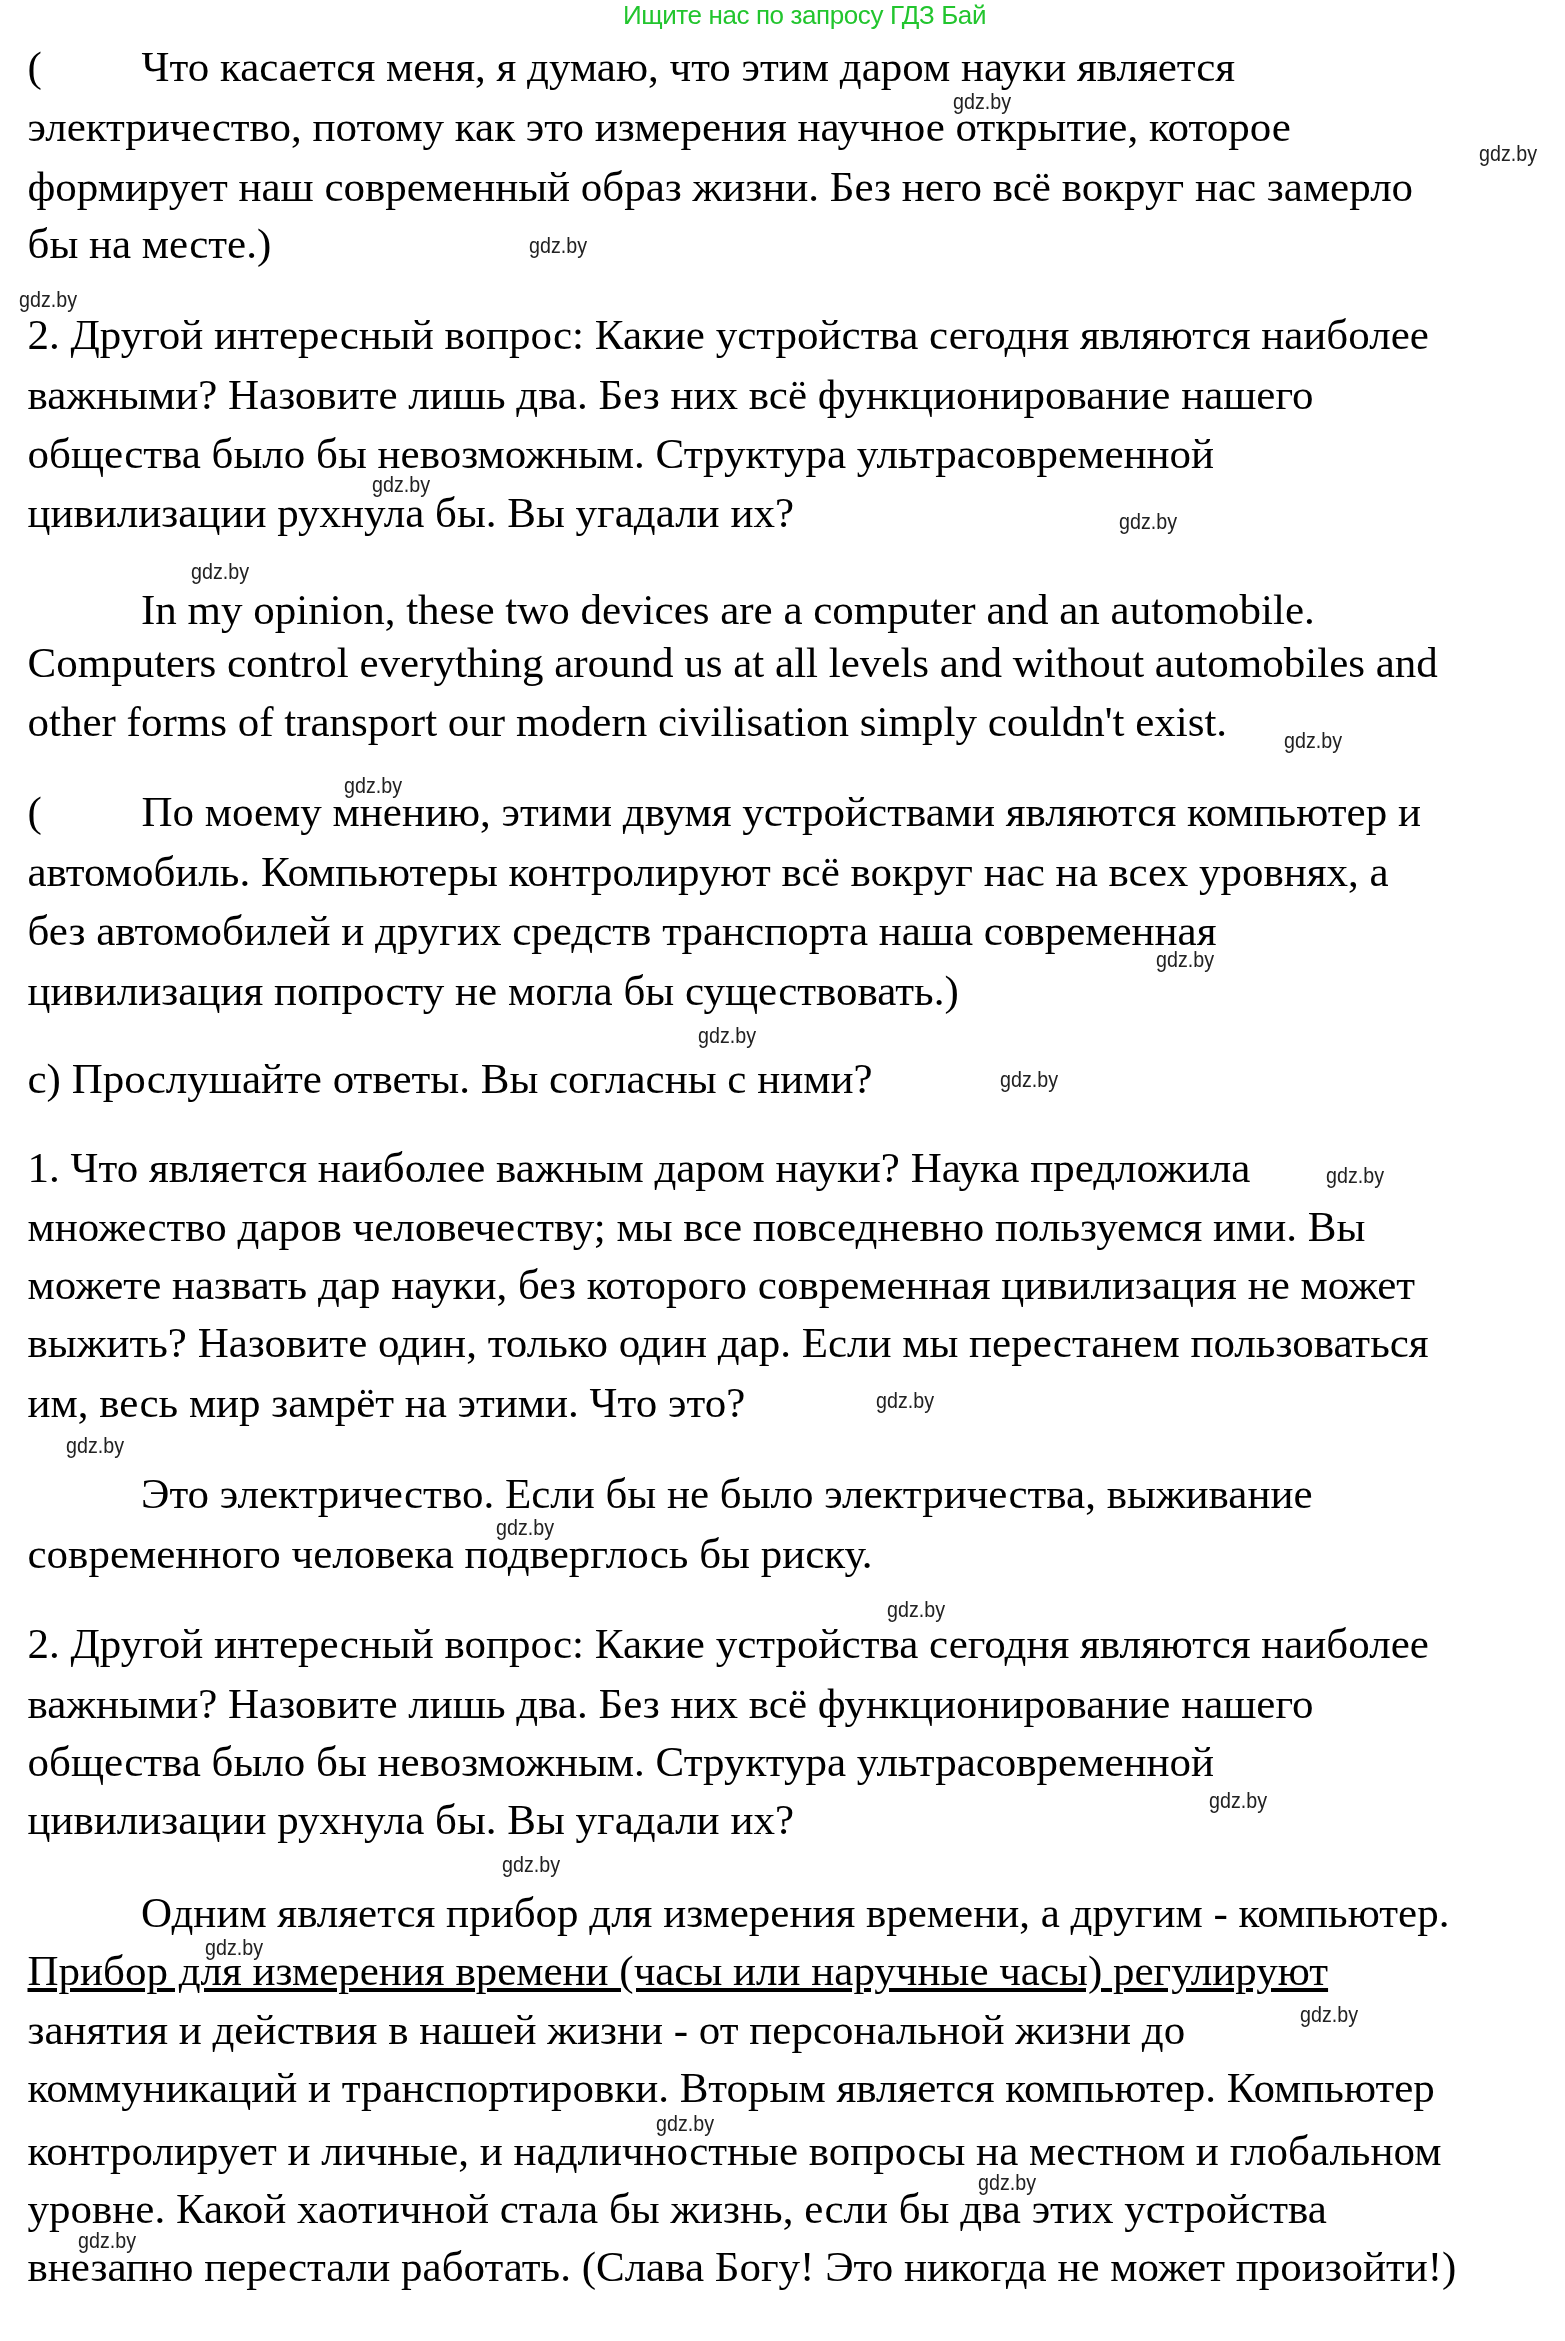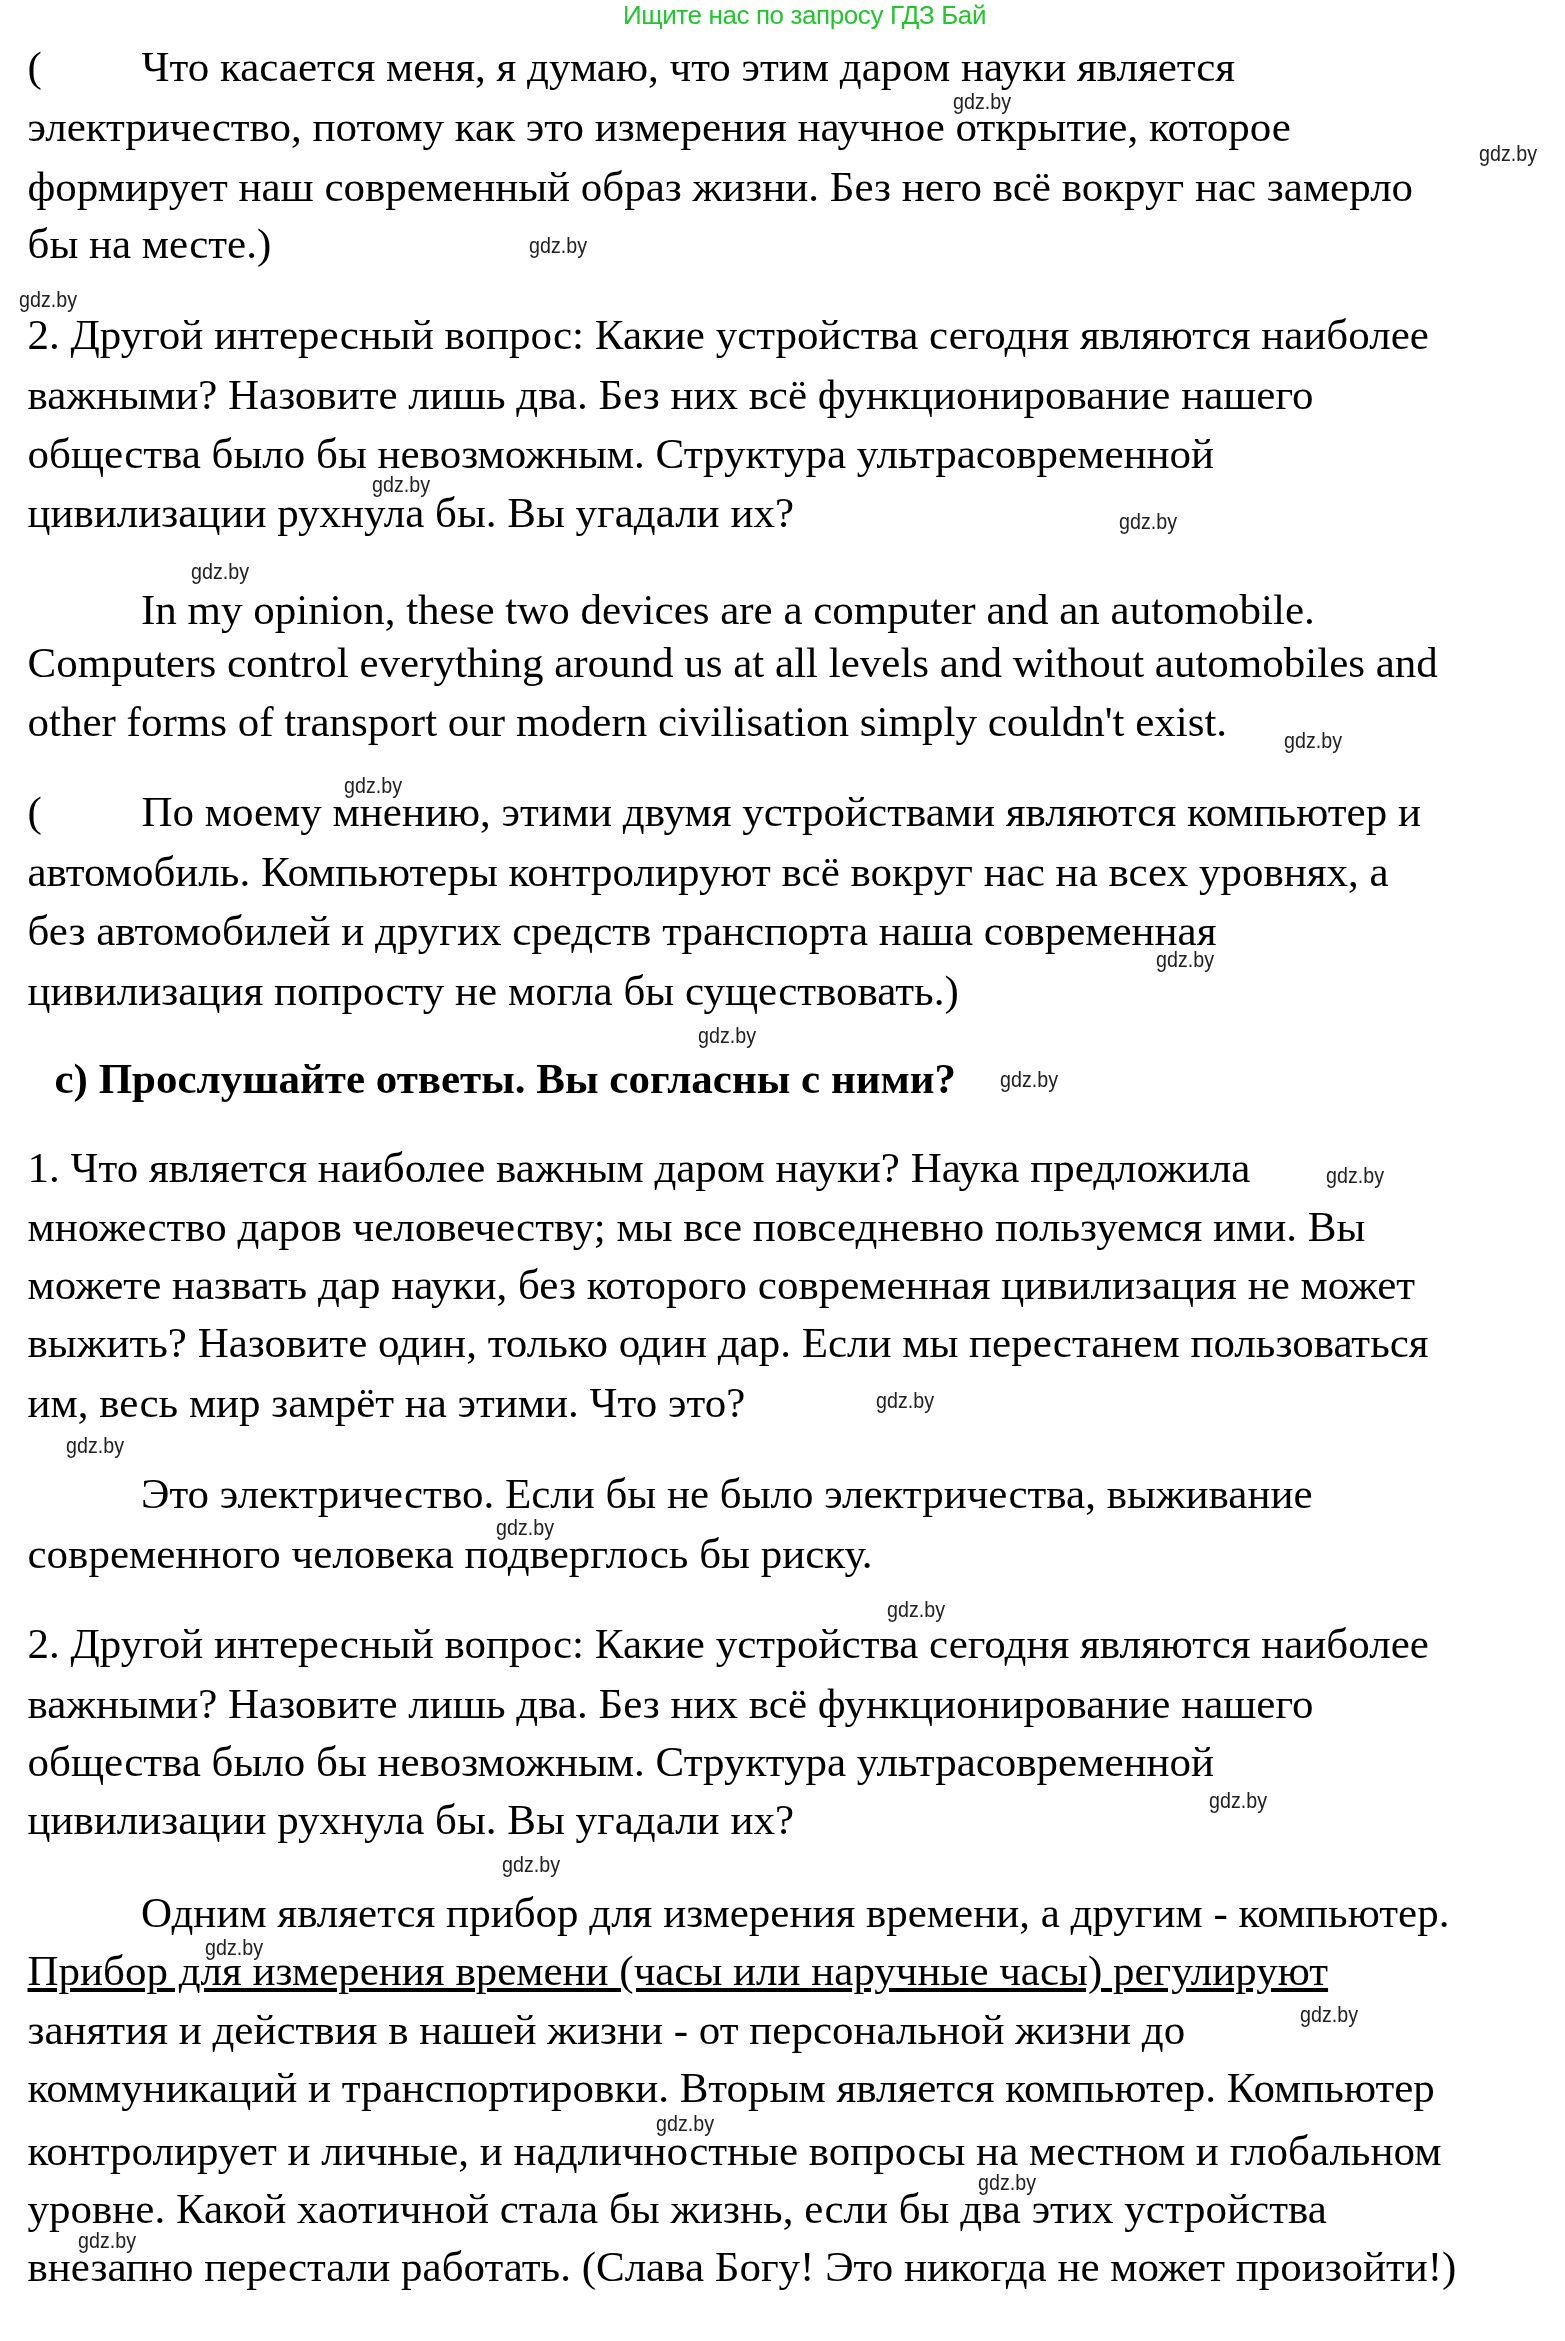--- a/index.html
+++ b/index.html
@@ -13,21 +13,21 @@
   .footer {
     position: absolute; left: 0; top: 2311px; width: 1565px; height: 31px;
     text-align: center; font-family: "Liberation Sans", sans-serif;
     font-size: 26px; line-height: 31px; color: #4a1580; word-spacing: 3.1px;
   }
   .line {
     position: absolute; left: 27.5px; height: 60px;
     font-family: "Liberation Serif", serif; font-size: 43px; line-height: 60px;
     color: #000000; white-space: nowrap;
   }
-  .line.bold { font-weight: bold; margin-left: 27px; }
+  .line.bold { font-weight: normal; }
   .line .paren { display: inline-block; width: 114px; }
   .line.indent { left: 141px; text-align: center; }
   .wm {
     position: absolute; font-family: "Liberation Sans", sans-serif;
     font-size: 21.4px; line-height: 24.4px; color: #222222; white-space: nowrap;
     transform: scaleX(0.92); transform-origin: left center;
   }
 </style>
 </head>
 <body>

